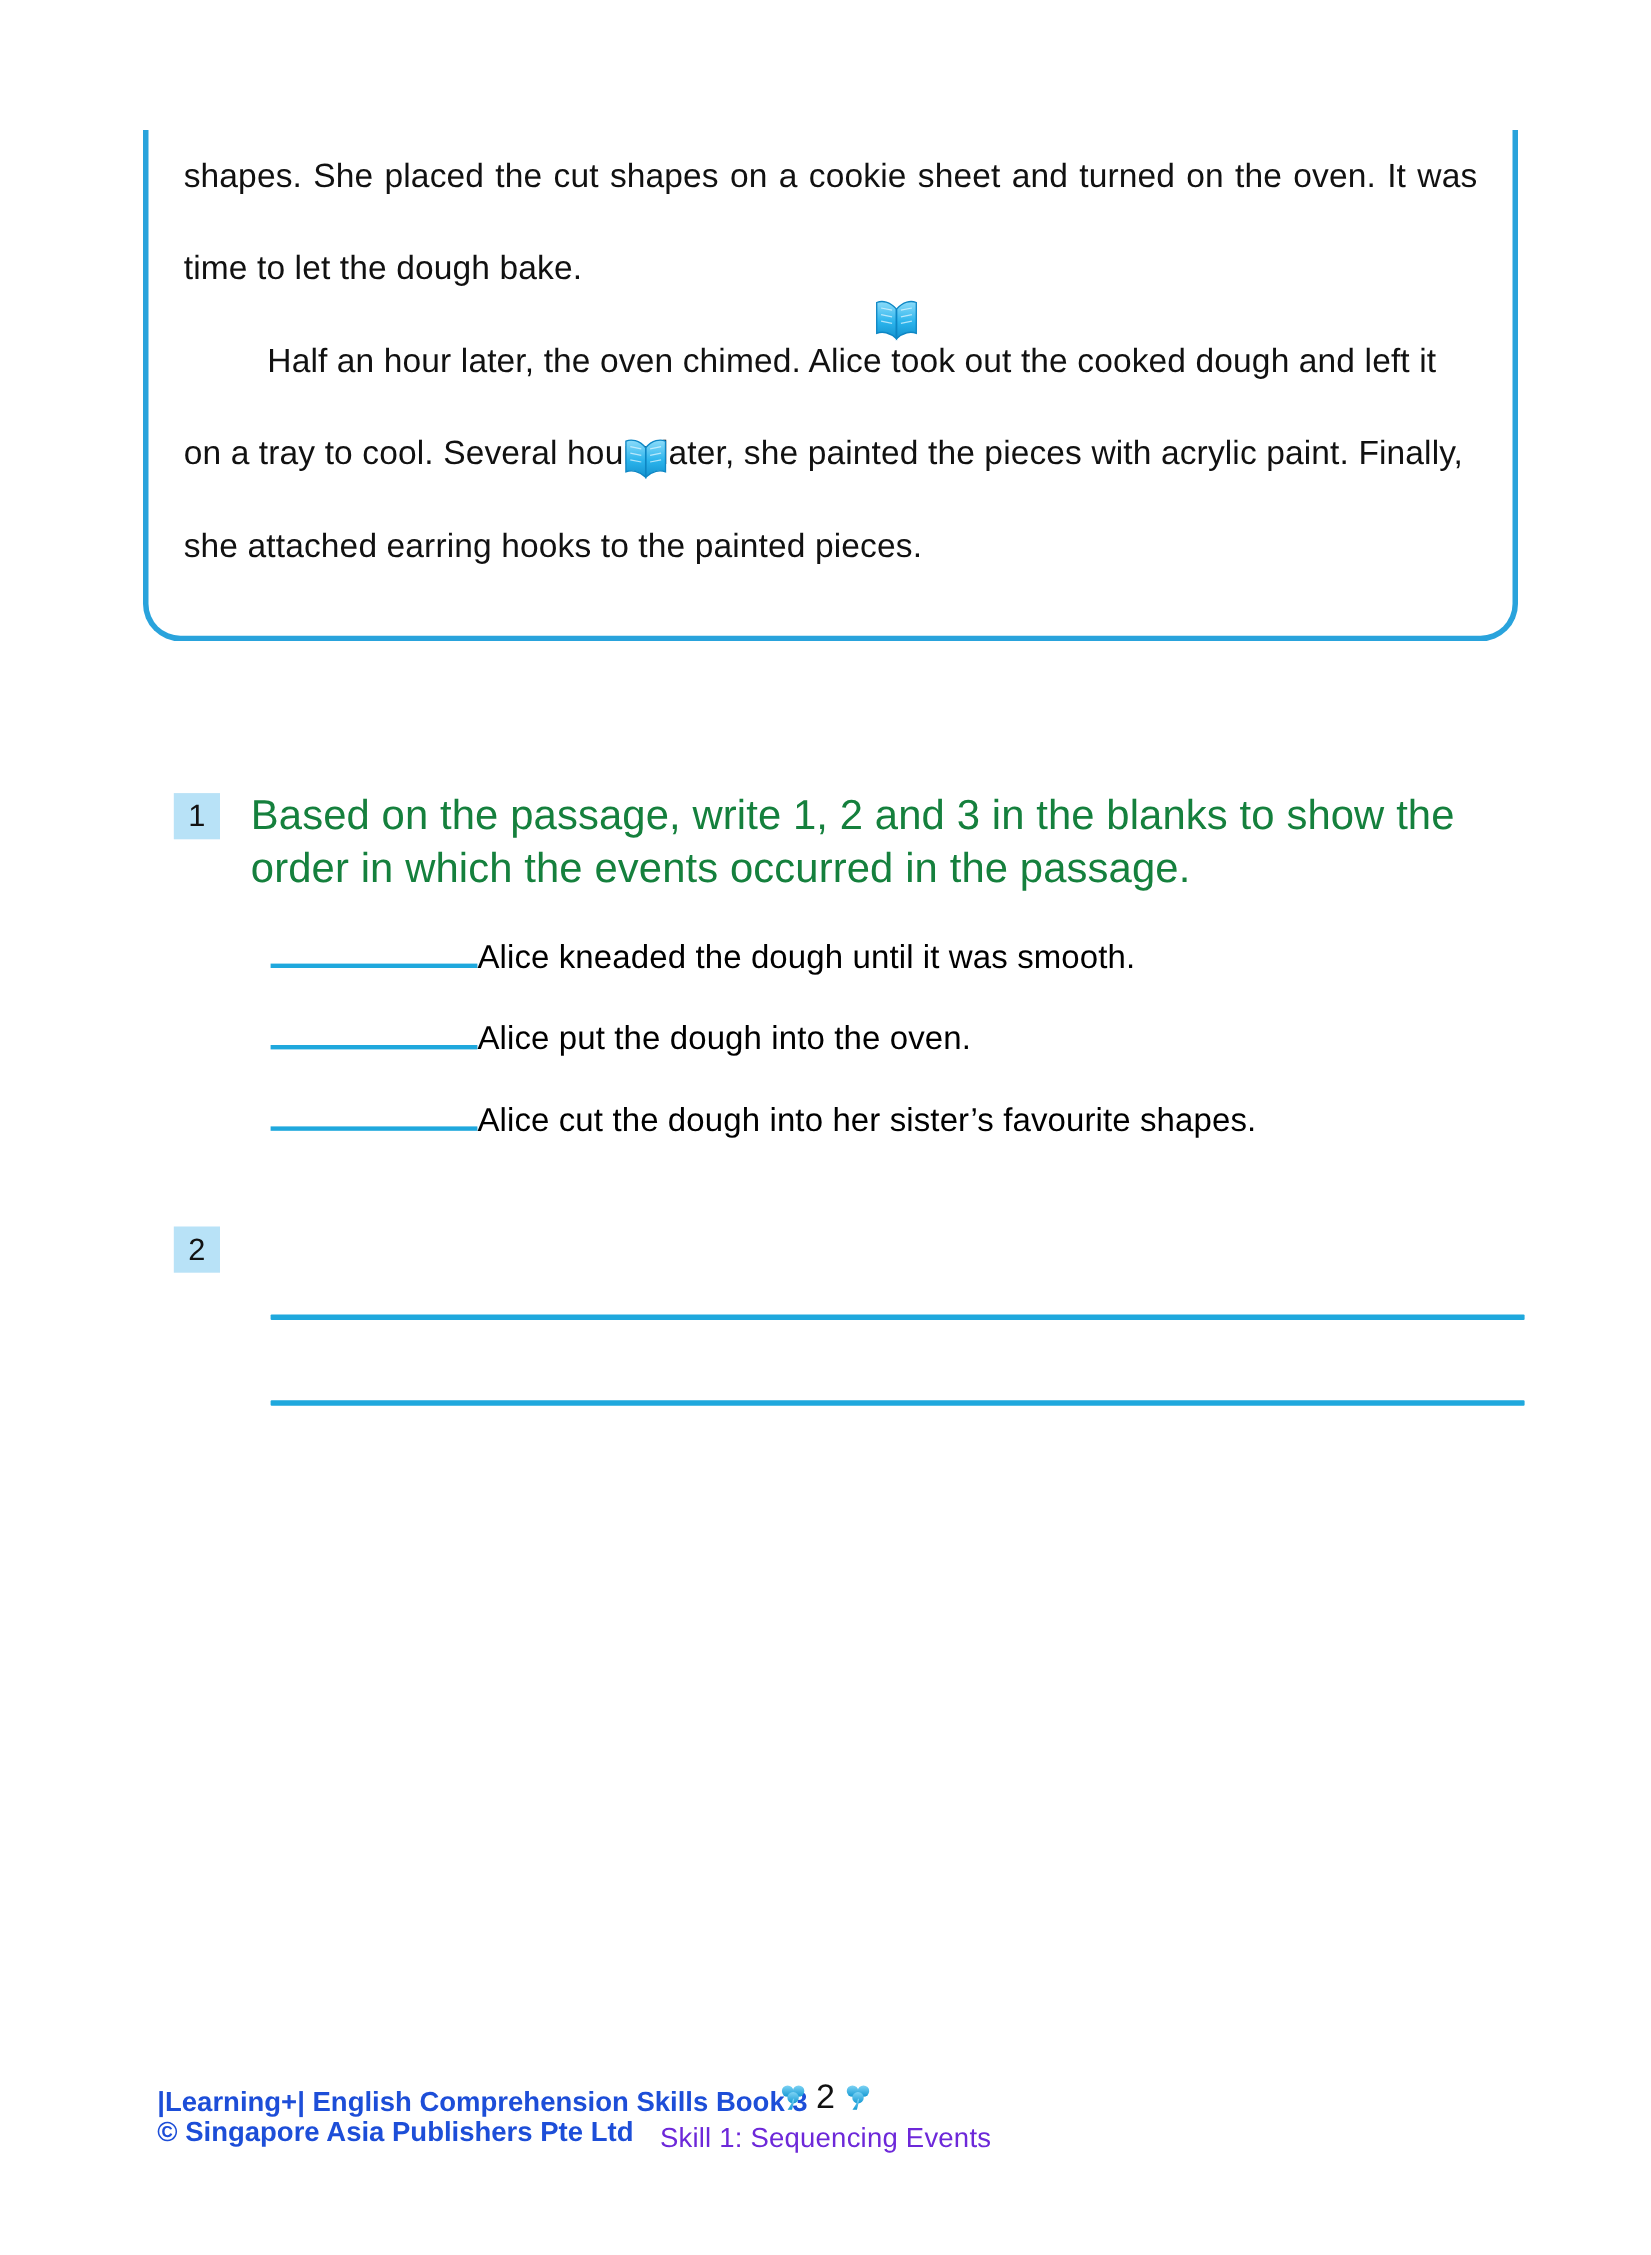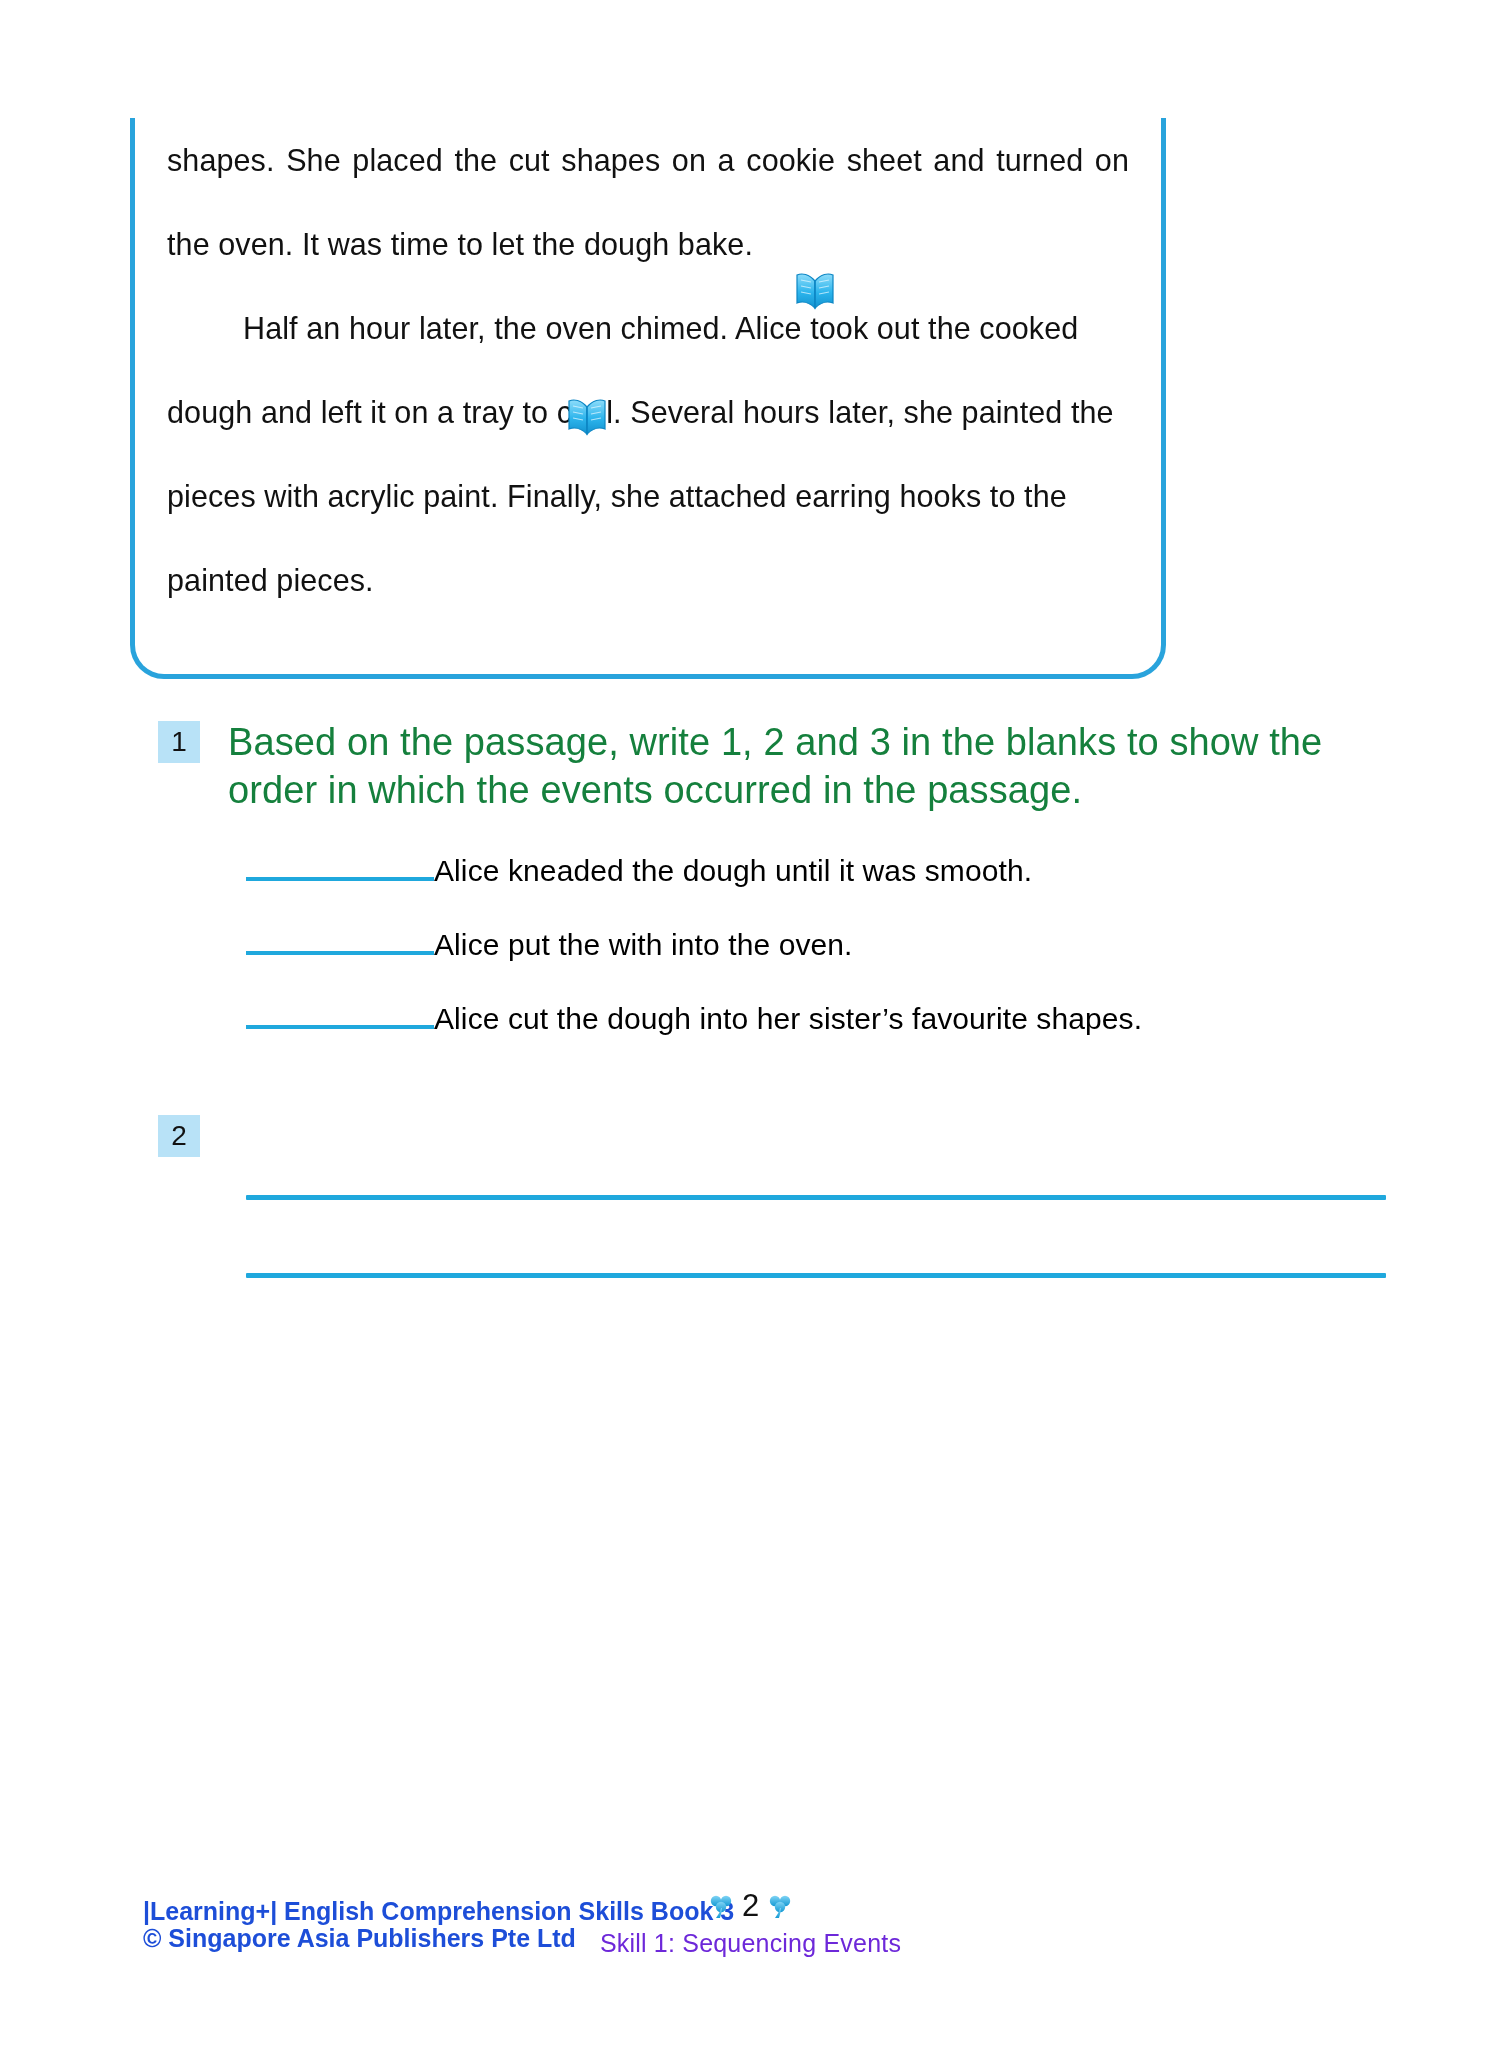--- a/index.html
+++ b/index.html
@@ -20,29 +20,29 @@
     position: absolute;
     inset: 0;
     background: #ffffff;
   }
 
   
   .passage-box {
     position: absolute;
     left: 130px;
     top: 118px;
-    width: 1036px;
+    width: 1250px;
     box-sizing: border-box;
     border-left: 5px solid #29a3dc;
     border-right: 5px solid #29a3dc;
     border-bottom: 5px solid #29a3dc;
     border-top: none;
     border-bottom-left-radius: 34px;
     border-bottom-right-radius: 34px;
-    padding: 0 32px 52px 32px;
+    padding: 0 32px 40px 32px;
   }
   .passage-p {
     margin: 0;
     font-size: 30.5px;
     line-height: 84px;
     text-align: justify;
     text-justify: inter-word;
     letter-spacing: 0.1px;
     color: #111;
     position: relative;
@@ -226,21 +226,21 @@
     <div class="qtext">Based on the passage, write 1, 2 and 3 in the blanks to show the order in which the events occurred in the passage.</div>
   </div>
 
   <div class="order-list">
     <div class="order-item">
       <span class="blank-line"></span>
       <span class="order-text">Alice kneaded the dough until it was smooth.</span>
     </div>
     <div class="order-item">
       <span class="blank-line"></span>
-      <span class="order-text">Alice put the with into the oven.</span>
+      <span class="order-text">Alice put the dough into the oven.</span>
     </div>
     <div class="order-item">
       <span class="blank-line"></span>
       <span class="order-text">Alice cut the dough into her sister’s favourite shapes.</span>
     </div>
   </div>
 
   <div class="question q2">
     <div class="qnum">2</div>
   </div>

